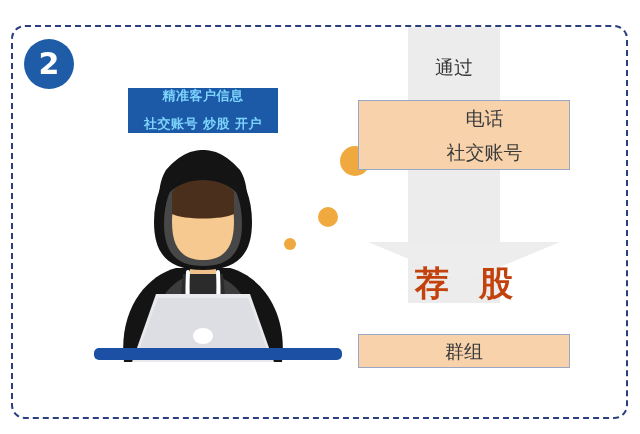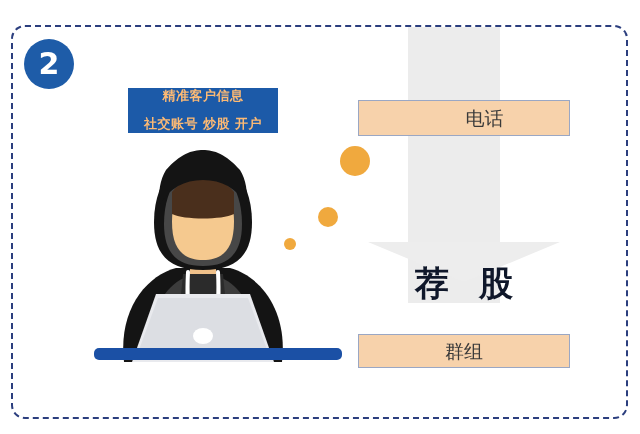--- a/index.html
+++ b/index.html
@@ -11,21 +11,21 @@
   .frame{position:absolute;left:11px;top:25px;width:617px;height:394px;
          border:2px dashed #2b3e7e;border-radius:14px;box-sizing:border-box;}
 
   
   .badge{position:absolute;left:24px;top:39px;width:50px;height:50px;border-radius:50%;
          background:#1e5ca8;color:#ffffff;display:flex;align-items:center;justify-content:center;
          font-size:30px;font-weight:bold;line-height:1;}
 
   
   .caption{position:absolute;left:128px;top:88px;width:150px;height:45px;background:#1c5aa8;
-           color:#fdba74;display:flex;flex-direction:column;align-items:center;justify-content:center;
+           color:#7dd3fc;display:flex;flex-direction:column;align-items:center;justify-content:center;
            font-size:13px;font-weight:bold;line-height:1.45;letter-spacing:.5px;gap:9px;}
 
   
   .band{position:absolute;left:408px;top:27px;width:92px;height:276px;background:#ececec;}
 
   
   .tongguo{position:absolute;left:408px;top:55px;width:92px;text-align:center;
            font-size:19px;color:#3a3a3a;}
 
   
@@ -33,21 +33,21 @@
          border:1px solid #9aa7c4;background:#ffffff;box-sizing:border-box;}
   .row{height:34px;line-height:34px;text-align:center;font-size:19px;color:#3a3a3a;}
   .row.alt{background:#f7d2ab;padding-left:41px;}
 
   
   .arrow{position:absolute;left:368px;top:242px;width:192px;height:40px;
          background:#ededed;clip-path:polygon(0 0,100% 0,50% 100%);}
 
   
   .tuijian{position:absolute;left:358px;top:265px;width:212px;text-align:center;
-           font-size:34px;font-weight:bold;color:#0f172a;letter-spacing:9px;
+           font-size:34px;font-weight:bold;color:#c2410c;letter-spacing:9px;
            text-indent:9px;line-height:1.1;}
 
   
   .group{position:absolute;left:358px;top:334px;width:212px;height:34px;
          background:#f7d2ab;border:1px solid #9aa7c4;box-sizing:border-box;
          text-align:center;line-height:32px;font-size:19px;color:#3a3a3a;}
 
   
   .dot{position:absolute;border-radius:50%;background:#f0a93e;}
   .dot.d1{left:340px;top:146px;width:30px;height:30px;}
@@ -71,20 +71,21 @@
     <span>2</span>
   </div>
 
   <div class="caption">
     <span>精准客户信息</span>
     <span>社交账号 炒股 开户</span>
   </div>
 
   <div class="band"></div>
 
+  <div class="tongguo">通过</div>
 
   <svg class="hacker" viewBox="0 0 230 212" xmlns="http://www.w3.org/2000/svg">
 
     <path d="M36 212 C30 160 58 126 88 118 L142 118 C172 126 200 160 194 212 Z" fill="#141414"></path>
 
     <path d="M62 212 C58 168 74 138 96 128 L134 128 C156 138 172 168 168 212 Z" fill="#3c3c3c"></path>
 
     <path d="M95 124 L135 124 L140 176 L90 176 Z" fill="#2b2b2b"></path>
 
     <path d="M100 122 C99 142 99 156 103 170" stroke="#ffffff" stroke-width="4" fill="none" stroke-linecap="round"></path>
@@ -108,20 +109,21 @@
   </svg>
 
   <div class="desk"></div>
 
   <div class="dot d1"></div>
   <div class="dot d2"></div>
   <div class="dot d3"></div>
 
   <div class="table">
     <div class="row alt">电话</div>
+    <div class="row alt">社交账号</div>
   </div>
 
   <div class="arrow"></div>
 
   <div class="tuijian">荐 股</div>
 
   <div class="group">群组</div>
 
 </div>
 

